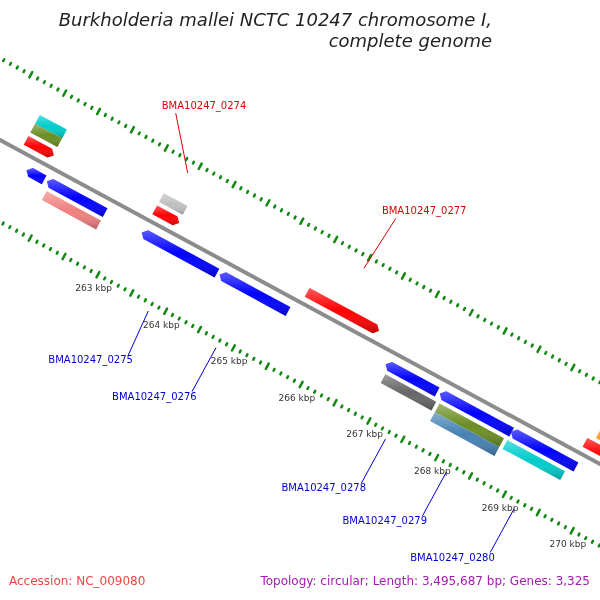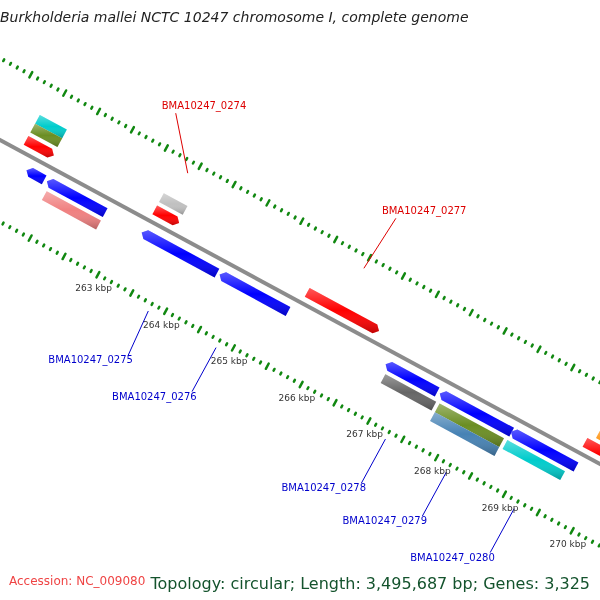--- a/index.html
+++ b/index.html
@@ -1,21 +1,21 @@
 <!DOCTYPE html>
 <html><head>
 <meta charset="utf-8">
 <style>
   html, body { margin: 0; padding: 0; background: #ffffff; }
   body { width: 600px; height: 600px; position: relative; overflow: hidden;
          font-family: "DejaVu Sans", sans-serif; }
-  #title { position: absolute; top: 9px; left: 0; width: 492px; text-align: left;
-           font-size: 14px; font-style: italic; color: #222; font-family: "DejaVu Sans", sans-serif; }
+  #title { position: absolute; top: 9px; left: 0; width: 492px; text-align: right;
+           font-size: 18px; font-style: italic; color: #222; font-family: "DejaVu Sans", sans-serif; }
   #footer-left { position: absolute; left: 9px; top: 574px; font-size: 12px; color: #ef4444; }
-  #footer-right { position: absolute; right: 10px; top: 574px; font-size: 16px; color: #14532d; }
+  #footer-right { position: absolute; right: 10px; top: 574px; font-size: 12px; color: #a21caf; }
   svg { position: absolute; left: 0; top: 0; }
   .ticklabel { font-size: 9px; fill: #333; font-family: "DejaVu Sans", sans-serif; }
   .genelabel { font-size: 10px; font-family: "DejaVu Sans", sans-serif; }
 </style>
 </head>
 <body>
 
 <div id="title">Burkholderia mallei NCTC 10247 chromosome I, complete genome</div>
 
 <svg id="map" width="600" height="600" viewBox="0 0 600 600">

